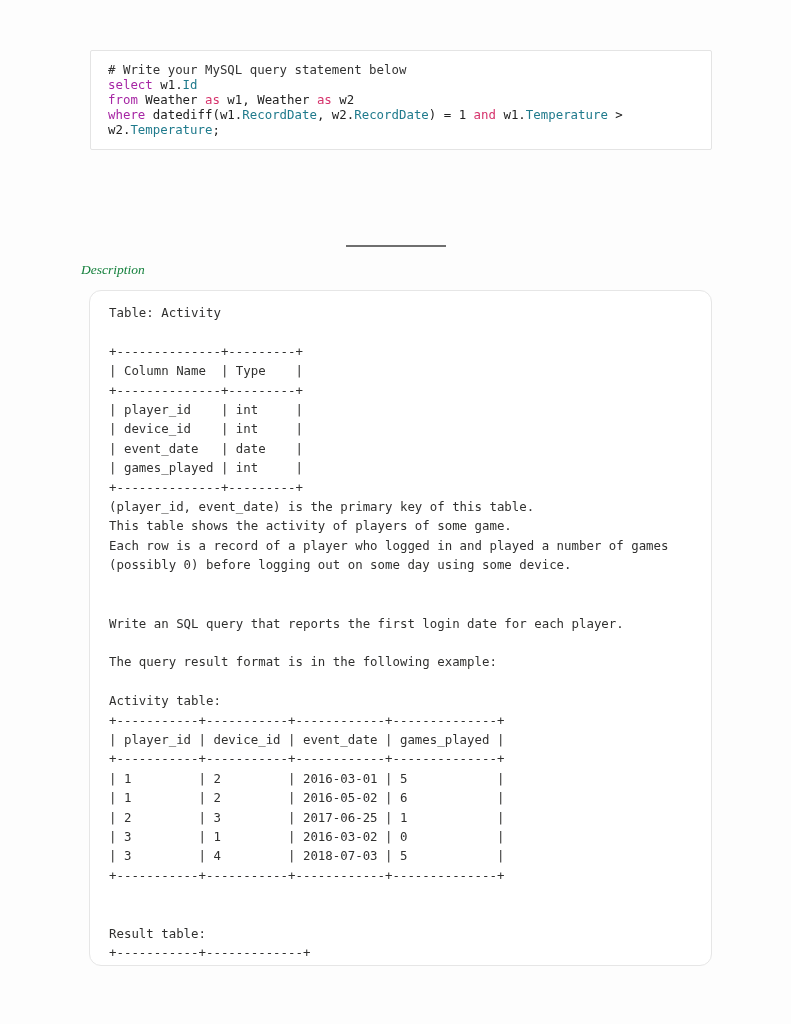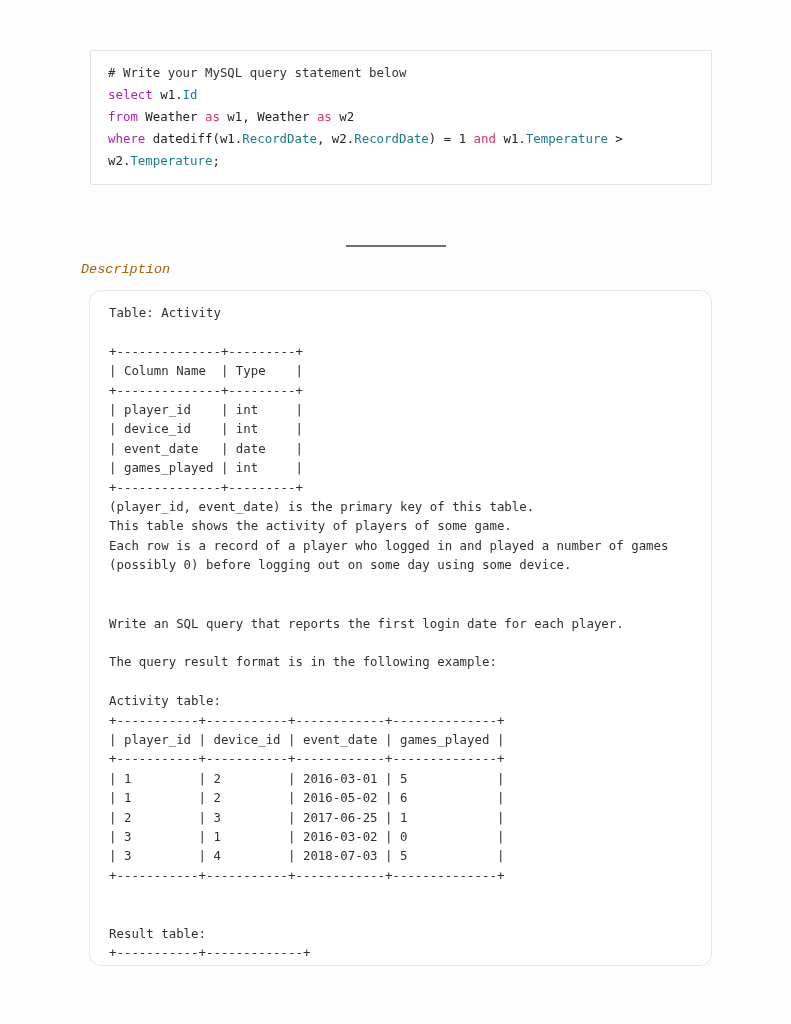--- a/index.html
+++ b/index.html
@@ -32,21 +32,21 @@
     box-sizing: border-box;
     background: #ffffff;
     border: 1px solid #e4e4e4;
     border-radius: 2px;
     padding: 11px 16px 12px 17px;
   }
   .code-block {
     margin: 0;
     font-family: "DejaVu Sans Mono", "Liberation Mono", monospace;
     font-size: 12.4px;
-    line-height: 22px;
+    line-height: 15px;
     color: #222222;
     white-space: pre-wrap;
     word-break: break-word;
   }
   .kw      { color: #a626a4; }
   .kw2     { color: #d6336c; }
   .ident   { color: #1f7a8c; }
   .cmt     { color: #333333; }
   .plain   { color: #222222; }
 
@@ -73,24 +73,24 @@
     background: #6f6f6f;
     border: 0;
     margin: 0;
   }
 
   
   .desc-label {
     position: absolute;
     left: 81px;
     top: 262px;
-    font-family: Liberation Mono, monospace;
+    font-family: Liberation Serif, serif;
     font-style: italic;
     font-size: 13.5px;
-    color: #a16207;
+    color: #15803d;
     text-decoration: none;
   }
 
   
   .desc-card {
     position: absolute;
     left: 89px;
     top: 290px;
     width: 623px;
     height: 676px;

